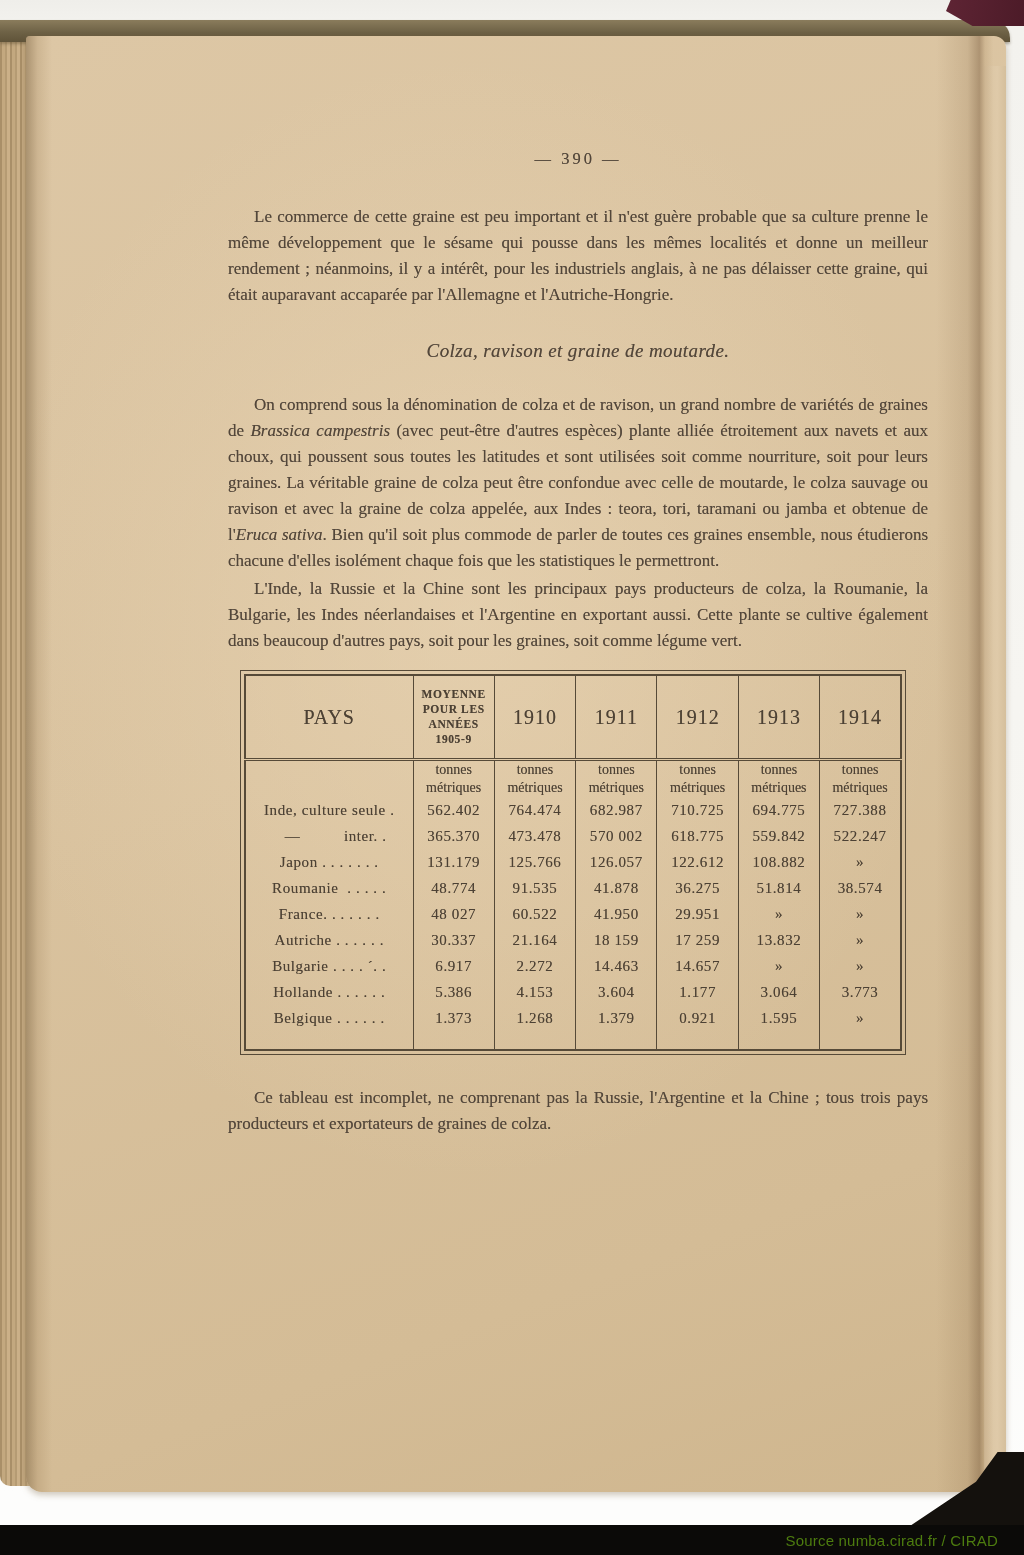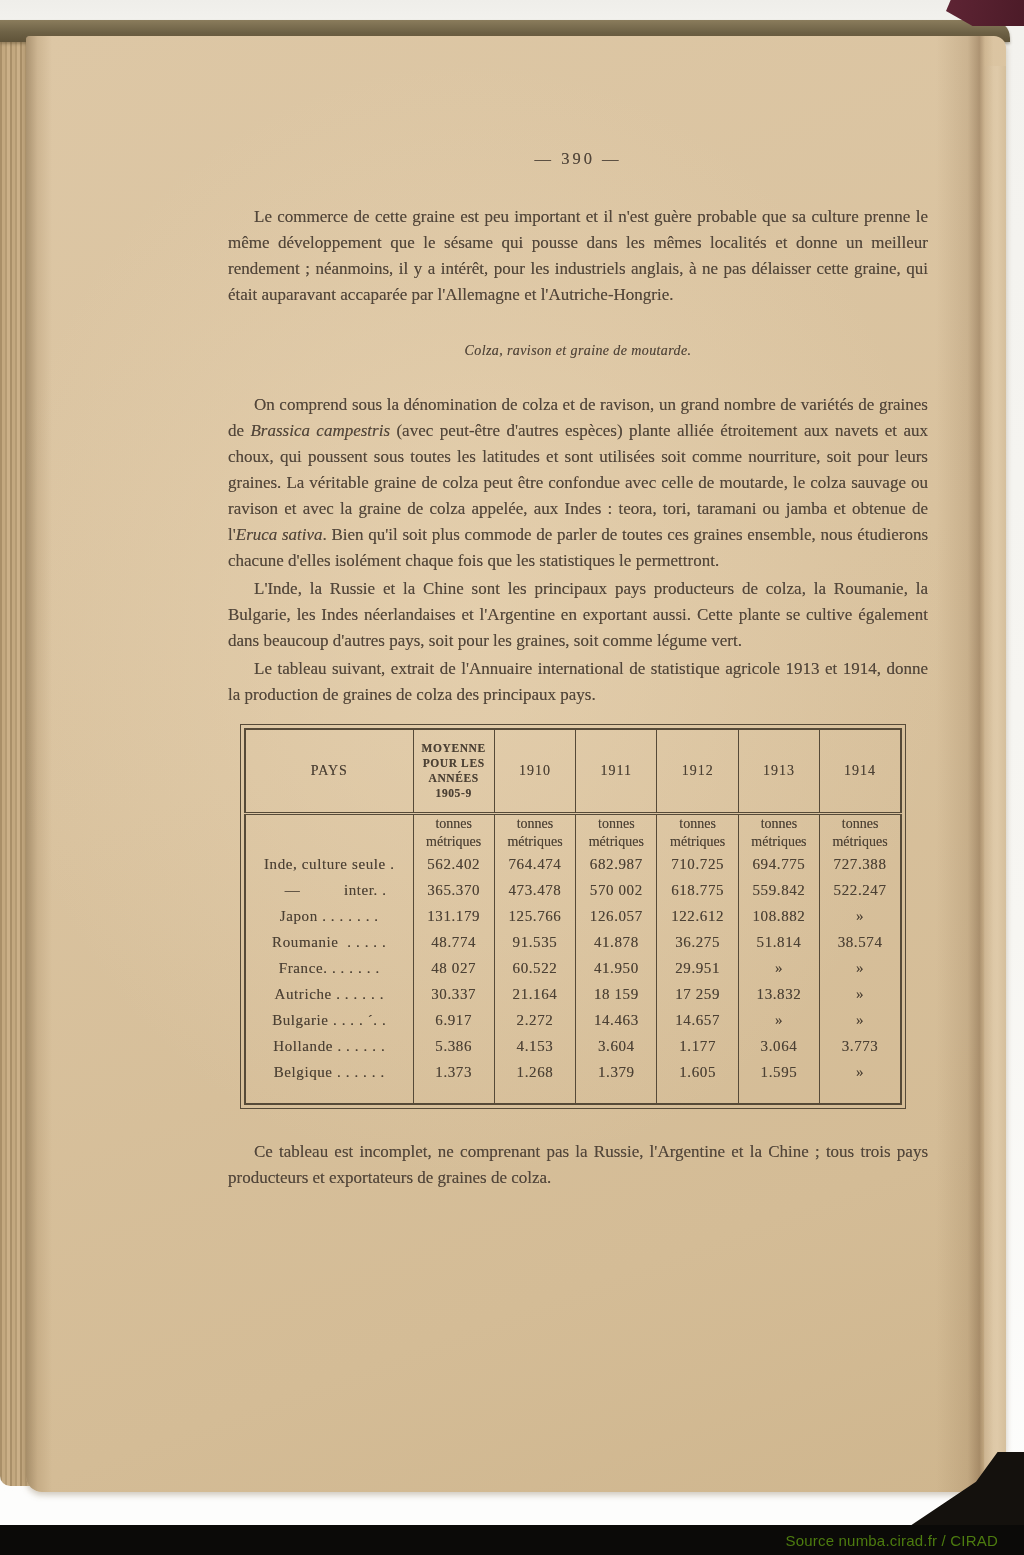--- a/index.html
+++ b/index.html
@@ -64,42 +64,42 @@
   }
   
   .content{
     position:absolute;left:228px;top:146px;width:700px;
     color:#52463a;font-size:17px;line-height:26px;
     text-shadow:0 0 .5px rgba(82,70,56,.55);
   }
   .page-num{text-align:center;letter-spacing:3px;margin-bottom:32px;font-size:16.5px;}
   .para{text-align:justify;text-indent:26px;margin:0 0 2px 0;}
   .section-heading{
-    text-align:center;font-style:italic;font-size:14px;
+    text-align:center;font-style:italic;font-size:19px;
     margin:30px 0 28px 0;letter-spacing:.4px;
   }
   .it{font-style:italic;}
   
   .tbl-wrap{
     margin:16px 0 0 12px;width:666px;
     border:1px solid #564a38;padding:3px;box-sizing:border-box;
     background:rgba(0,0,0,0);
   }
   table.prod{
     border-collapse:collapse;width:100%;table-layout:fixed;
     color:#4c4134;
   }
   table.prod col.c-pays{width:168px;}
   table.prod th,table.prod td{
     border-left:1px solid #564a38;padding:0 2px;text-align:center;vertical-align:middle;
   }
   table.prod th:first-child,table.prod td:first-child{border-left:none;}
   table.prod{border:2px solid #564a38;}
   th.col-h{
-    font-weight:normal;font-size:14px;letter-spacing:1px;
+    font-weight:normal;font-size:20px;letter-spacing:1px;
     border-bottom:3px double #564a38 !important;height:82px;
   }
   th.col-h.moyenne{font-size:11.5px;letter-spacing:.6px;line-height:15px;font-weight:bold;}
   td.unit{font-size:14px;line-height:18px;padding-top:10px;padding-bottom:16px;}
   td.lbl{
     text-align:left;padding-left:8px;font-size:15.5px;white-space:pre;
     overflow:hidden;
   }
   tr.datarow td{height:24px;font-size:15px;letter-spacing:.6px;}
   tr.spacer td{height:18px;}
@@ -122,21 +122,20 @@
     <div class="page-num">— 390 —</div>
 
     <p class="para">Le commerce de cette graine est peu important et il n'est guère probable que sa culture prenne le même développement que le sésame qui pousse dans les mêmes localités et donne un meilleur rendement ; néanmoins, il y a intérêt, pour les industriels anglais, à ne pas délaisser cette graine, qui était auparavant accaparée par l'Allemagne et l'Autriche-Hongrie.</p>
 
     <div class="section-heading">Colza, ravison et graine de moutarde.</div>
 
     <p class="para"><span>On comprend sous la dénomination de colza et de ravison, un grand nombre de variétés de graines de </span><span class="it">Brassica campestris</span><span> (avec peut-être d'autres espèces) plante alliée étroitement aux navets et aux choux, qui poussent sous toutes les latitudes et sont utilisées soit comme nourriture, soit pour leurs graines. La véritable graine de colza peut être confondue avec celle de moutarde, le colza sauvage ou ravison et avec la graine de colza appelée, aux Indes : teora, tori, taramani ou jamba et obtenue de l'</span><span class="it">Eruca sativa</span><span>. Bien qu'il soit plus commode de parler de toutes ces graines ensemble, nous étudierons chacune d'elles isolément chaque fois que les statistiques le permettront.</span></p>
 
     <p class="para">L'Inde, la Russie et la Chine sont les principaux pays producteurs de colza, la Roumanie, la Bulgarie, les Indes néerlandaises et l'Argentine en exportant aussi. Cette plante se cultive également dans beaucoup d'autres pays, soit pour les graines, soit comme légume vert.</p>
 
-    <p class="para">Le tableau suivant, extrait de l'Annuaire international de statistique agricole 1913 et 1914, donne la production de graines de colza des principaux pays.</p>
 
     <div class="tbl-wrap">
       <table class="prod">
         <colgroup>
           <col class="c-pays">
             <col>
             <col>
             <col>
             <col>
             <col>
@@ -233,21 +232,21 @@
               <td>3.604</td>
               <td>1.177</td>
               <td>3.064</td>
               <td>3.773</td>
             </tr>
             <tr class="datarow">
               <td class="lbl">Belgique . . . . . .</td>
               <td>1.373</td>
               <td>1.268</td>
               <td>1.379</td>
-              <td>1.605</td>
+              <td>0.921</td>
               <td>1.595</td>
               <td>»</td>
             </tr>
             <tr class="spacer">
               <td></td>
               <td></td>
               <td></td>
               <td></td>
               <td></td>
               <td></td>

